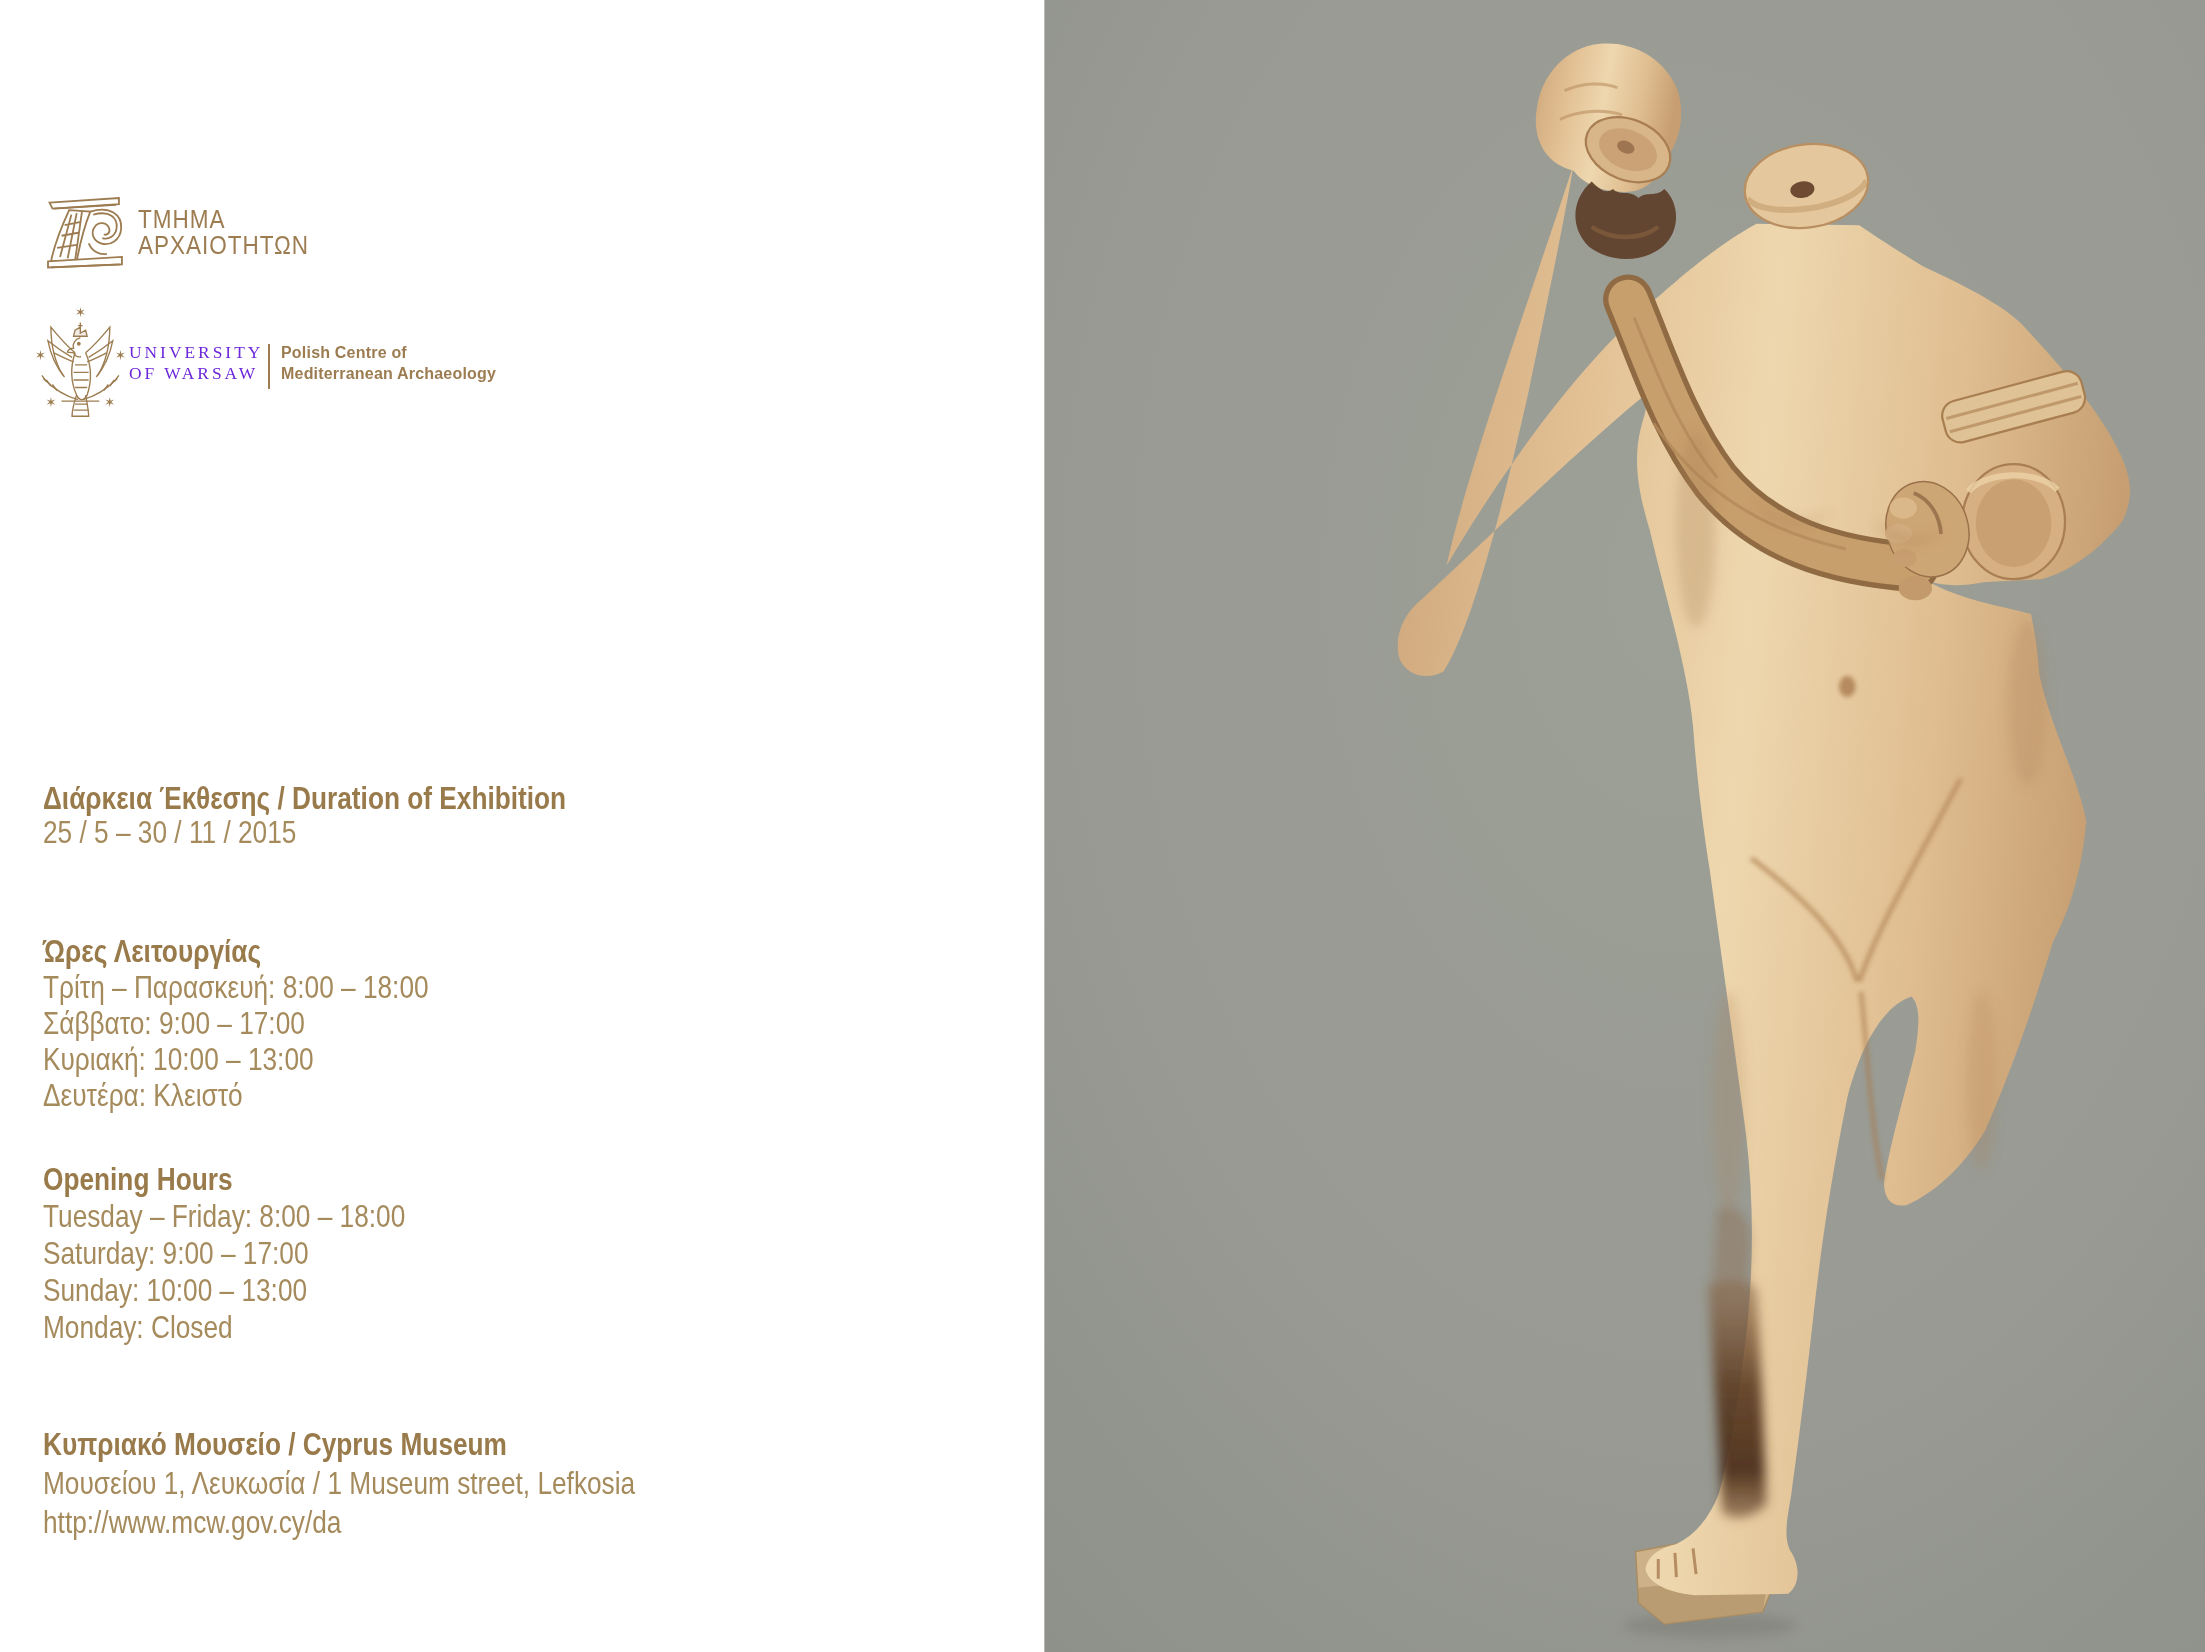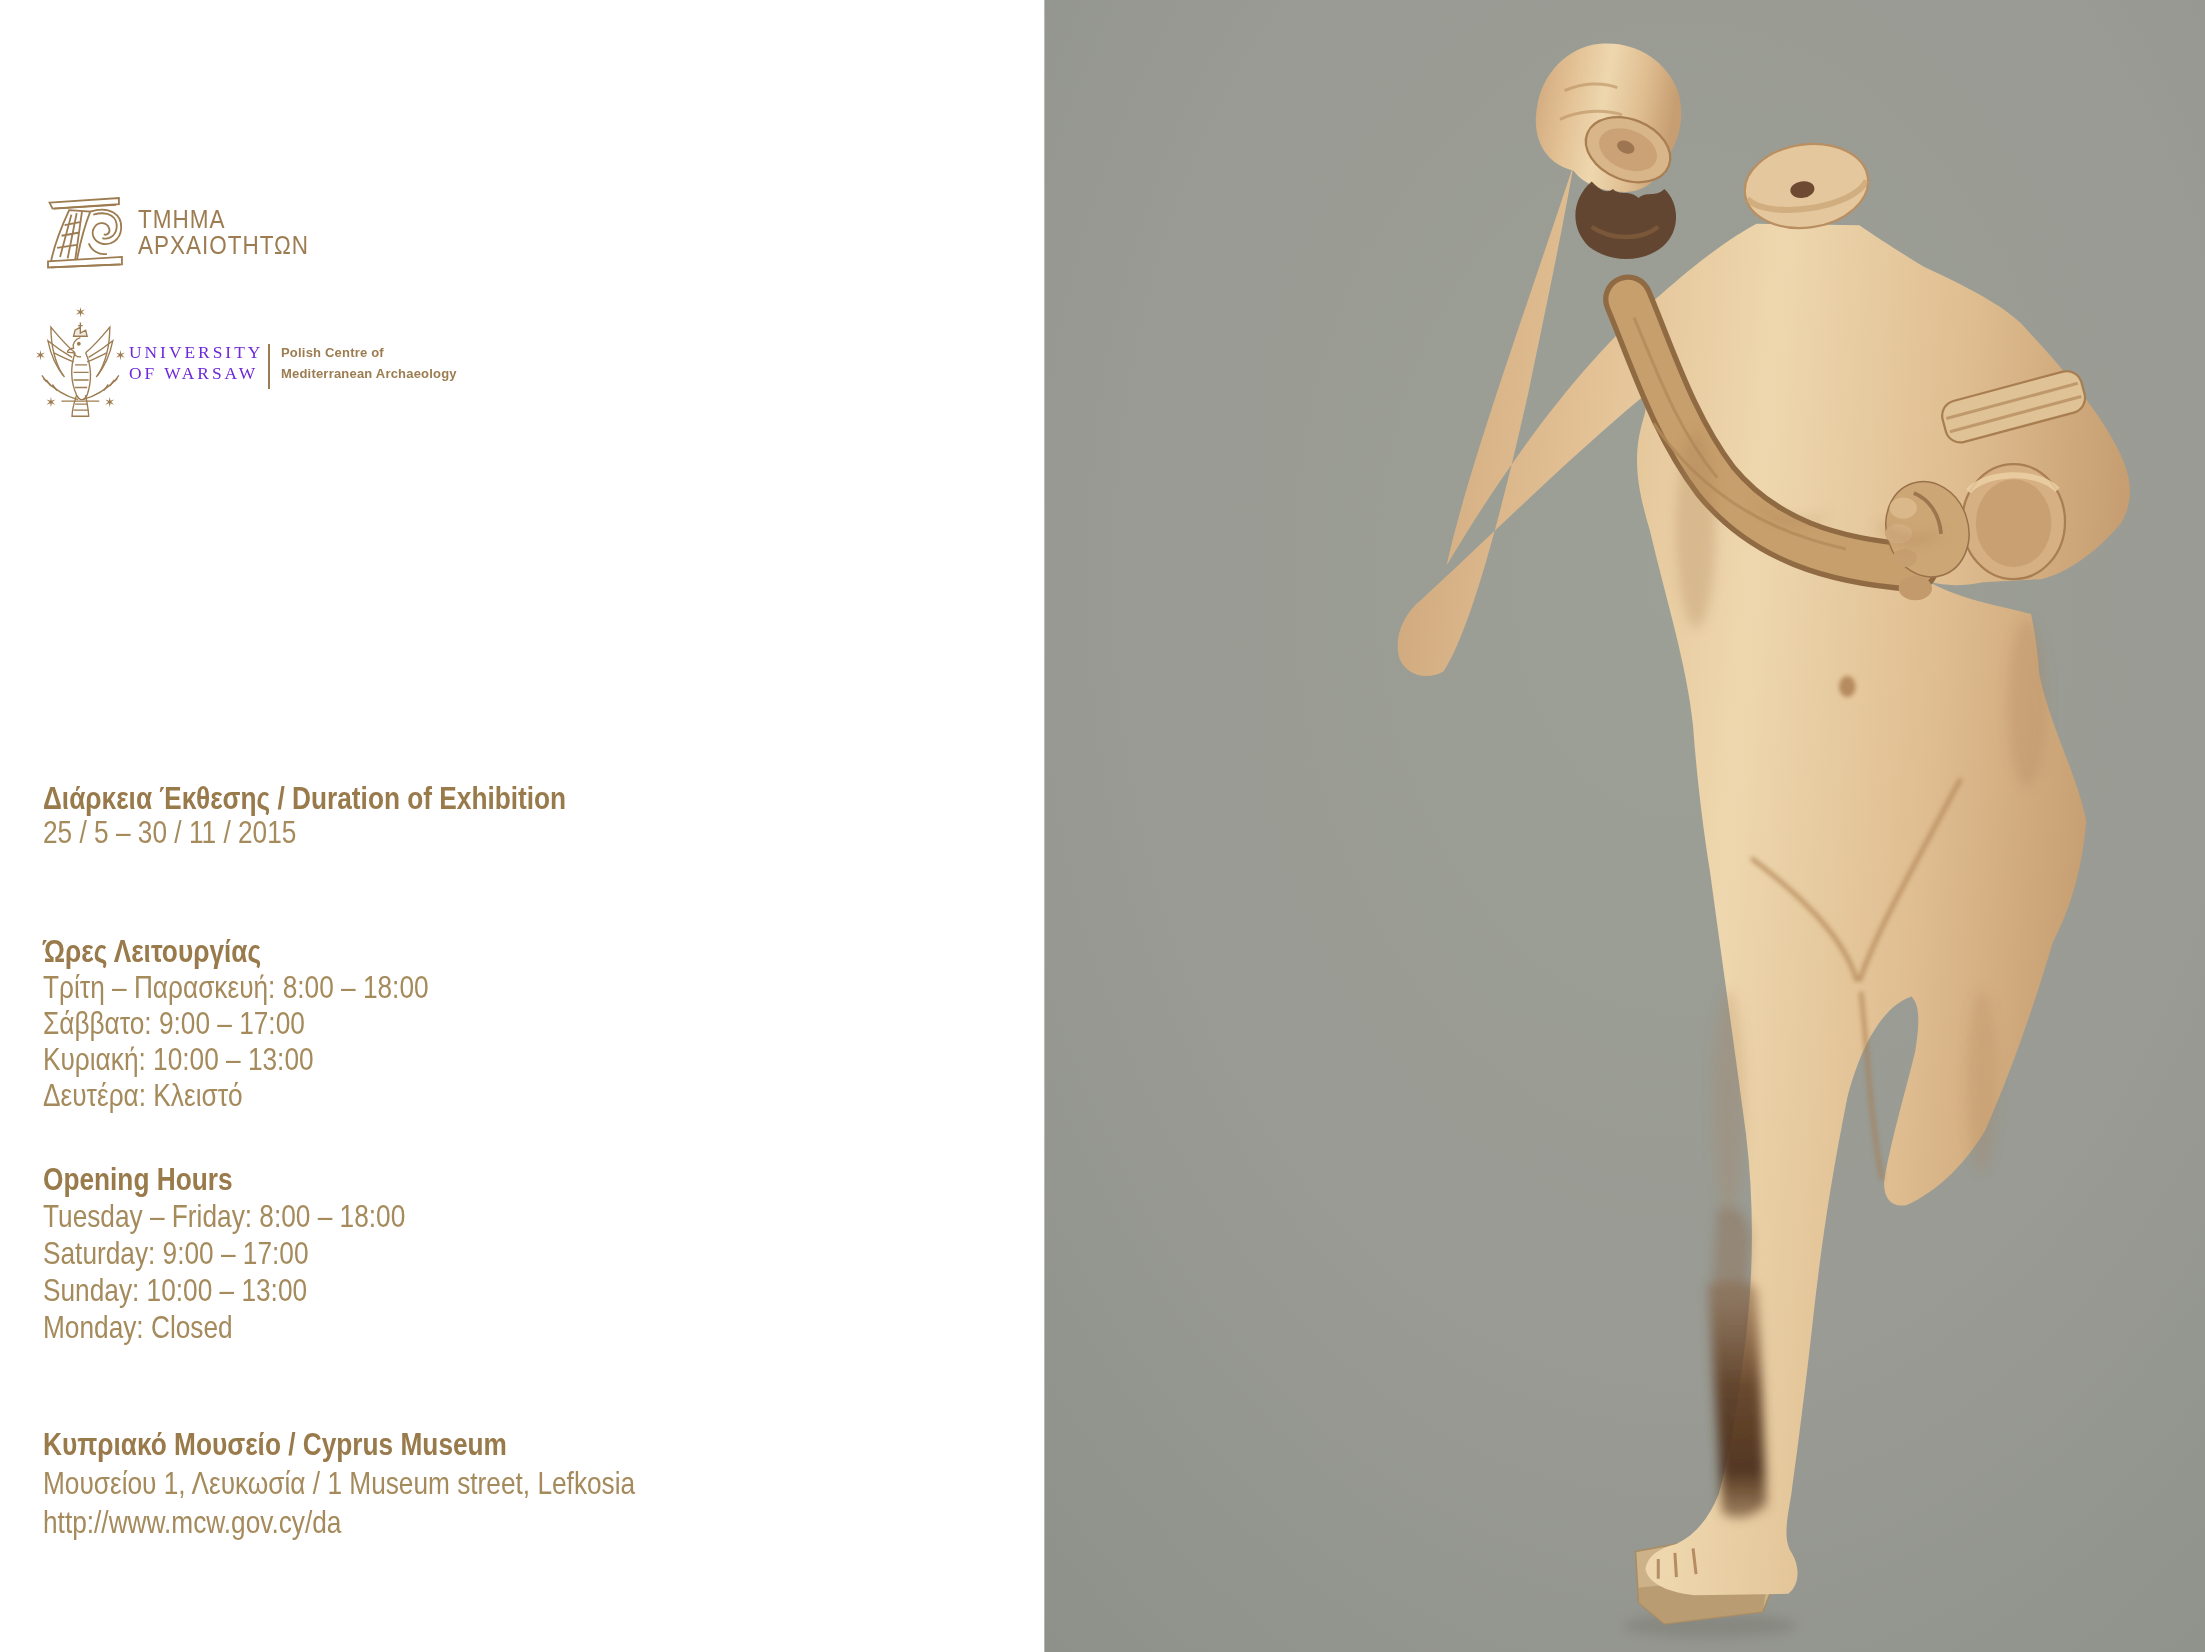--- a/index.html
+++ b/index.html
@@ -14,21 +14,21 @@
     position:absolute;left:110px;top:206px;color:#9c7c50;font-size:25px;line-height:26px;
     letter-spacing:1.1px;transform:scaleX(.9);transform-origin:left top;white-space:nowrap;
   }
   .uw-logo{position:absolute;left:0px;top:306px;width:529px;height:151px;}
   .uw-name{
     position:absolute;left:101px;top:342px;color:#6d28d9;font-family:"Liberation Serif",serif;
     font-size:17.4px;line-height:21px;letter-spacing:3px;white-space:nowrap;
   }
   .uw-divider{position:absolute;left:240px;top:344px;width:2.3px;height:45px;background:#9c7c50;}
   .pcma-name{
-    position:absolute;left:253px;top:342px;color:#9c7c50;font-size:13px;font-weight:bold;
+    position:absolute;left:253px;top:342px;color:#9c7c50;font-size:16px;font-weight:bold;
     line-height:21px;white-space:nowrap;letter-spacing:0.2px;
   }
   .tblock{
     position:absolute;left:15px;color:#a58a5c;font-size:32px;white-space:nowrap;
     transform:scaleX(.82);transform-origin:left top;
   }
   .tblock .hd{font-weight:bold;color:#997a4b;}
   .b-duration{top:781px;line-height:34px;}
   .b-hours-gr{top:933px;line-height:36px;}
   .b-hours-en{top:1161px;line-height:37px;}

